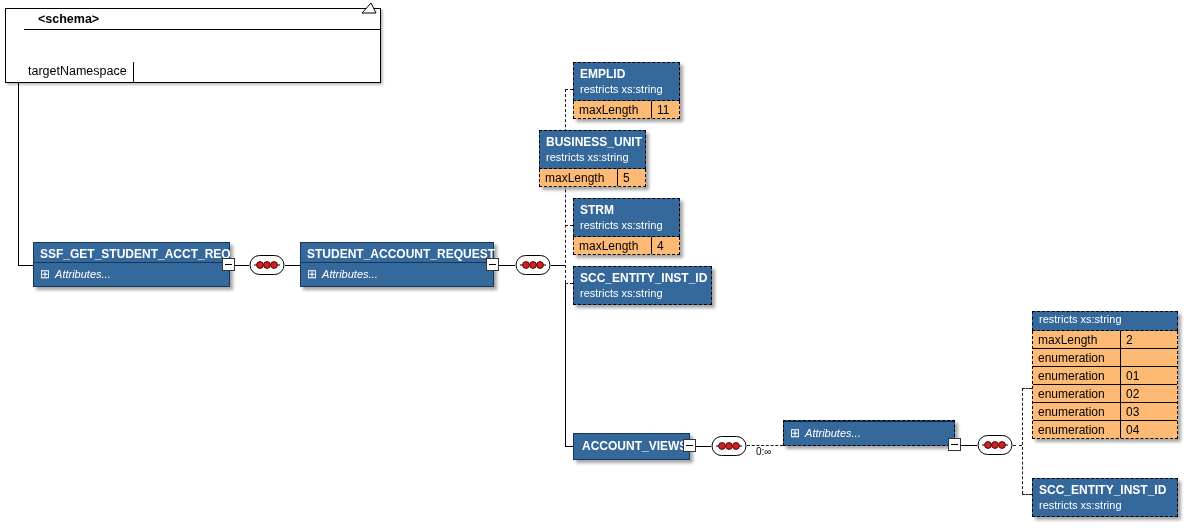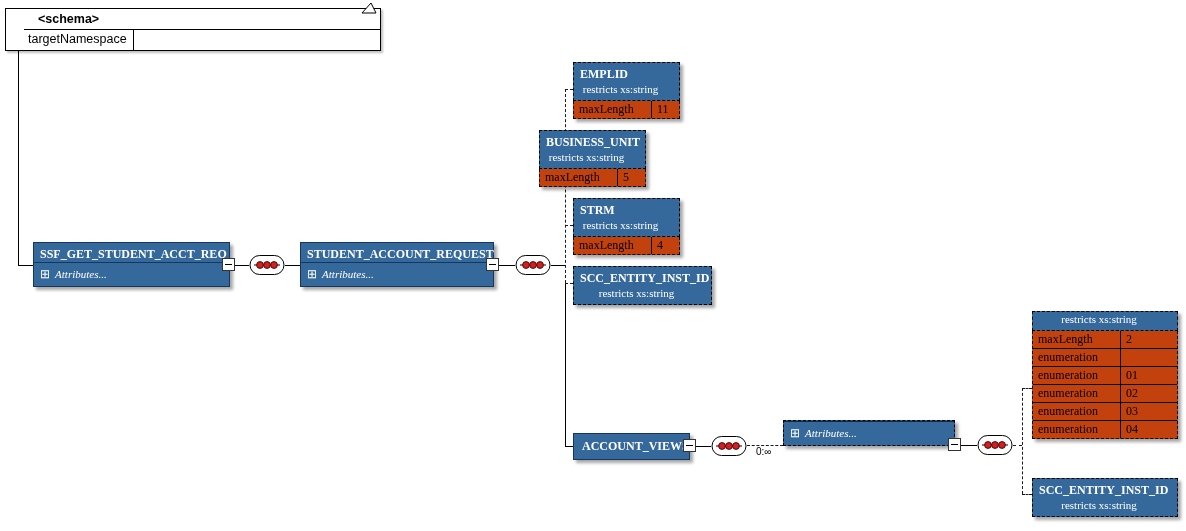--- a/index.html
+++ b/index.html
@@ -7,43 +7,43 @@
     position:relative;width:1186px;height:531px;background:#ffffff;
     font-family:"Liberation Sans",sans-serif;overflow:hidden;
   }
   
   .hline{position:absolute;height:0;border-top:1px solid #000;}
   .vline{position:absolute;width:0;border-left:1px solid #000;}
   .dash.hline{border-top:1px dashed #1a1a1a;}
   .dash.vline{border-left:1px dashed #1a1a1a;}
 
   
-  .card{position:absolute;box-shadow:3px 3px 3px rgba(0,0,0,.35);box-sizing:border-box;font-family:Liberation Serif, serif;}
+  .card{position:absolute;box-shadow:3px 3px 3px rgba(0,0,0,.35);box-sizing:border-box;}
   .el-head{background:#35689B;color:#fff;border:1px solid #16365C;box-sizing:border-box;}
   .card.opt .el-head{border:1px dashed #000;}
   .el-name{font-weight:bold;font-size:12px;line-height:16px;padding:3px 6px 0 6px;white-space:nowrap;}
   .single .el-name{padding:4px 8px;line-height:17px;}
-  .el-type{font-size:11px;line-height:15px;padding:0 18px 3px 6px;white-space:nowrap;text-align:center;}
+  .el-type{font-size:11px;line-height:15px;padding:0 18px 3px 6px;white-space:nowrap;}
   .attr-row{border-top:1px solid #16365C;font-style:italic;font-size:11px;line-height:16px;
             padding:3px 6px 4px 6px;display:flex;align-items:center;gap:5px;color:#fff;white-space:nowrap;}
   .plusbox{font-style:normal;font-size:12px;line-height:12px;}
 
   
-  .facet-wrap{background:#c2410c;border:1px dashed #000;border-top:none;box-sizing:border-box;}
+  .facet-wrap{background:#fdba74;border:1px dashed #000;border-top:none;box-sizing:border-box;}
   .facet-wrap table{border-collapse:collapse;width:100%;}
   .facet-wrap td{font-size:12px;color:#000;height:15px;padding:1px 5px;white-space:nowrap;}
   .facet-wrap td.fn{border-right:1px solid #000;}
   .facet-wrap tr + tr td{border-top:1px solid #000;}
 
   
   .schema-box{position:absolute;left:5px;top:8px;width:376px;background:#fff;border:1px solid #000;
               box-shadow:2px 2px 2px rgba(0,0,0,.25);box-sizing:border-box;padding-left:18px;}
   .schema-title{font-weight:bold;font-size:12.5px;color:#000;padding:3px 8px 2px 14px;line-height:15px;}
   .schema-row{display:flex;border-top:1px solid #000;font-size:12.5px;line-height:15px;}
-  .schema-row .k{width:110px;border-right:1px solid #000;padding:2px 4px 3px 4px;box-sizing:border-box;white-space:nowrap;}
+  .schema-row .k{width:110px;border-right:1px solid #000;padding:2px 4px 3px 4px;box-sizing:border-box;white-space:nowrap;margin-top:32px;}
   .schema-row .v{flex:1;padding:2px 4px 3px 5px;white-space:nowrap;}
   .dogear{position:absolute;top:-8px;right:1px;}
 
   
   .minusbtn{position:absolute;width:13px;height:13px;background:#fff;border:1px solid #333;
             box-sizing:border-box;display:flex;align-items:center;justify-content:center;z-index:5;}
   .minusbtn::after{content:"";width:7px;height:1px;background:#000;display:block;}
 
   
   .seq{position:absolute;z-index:4;}

